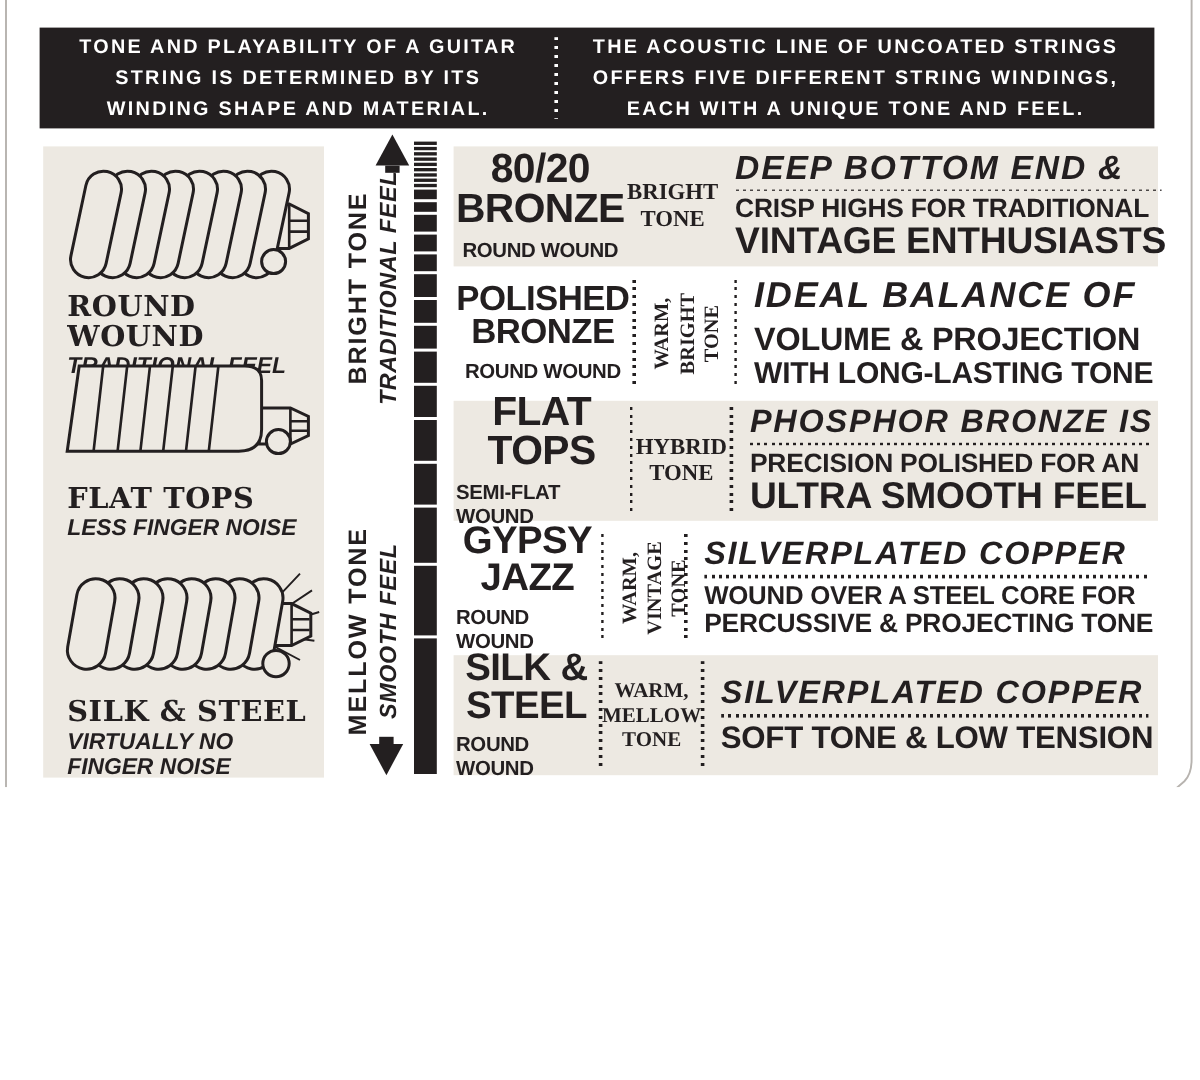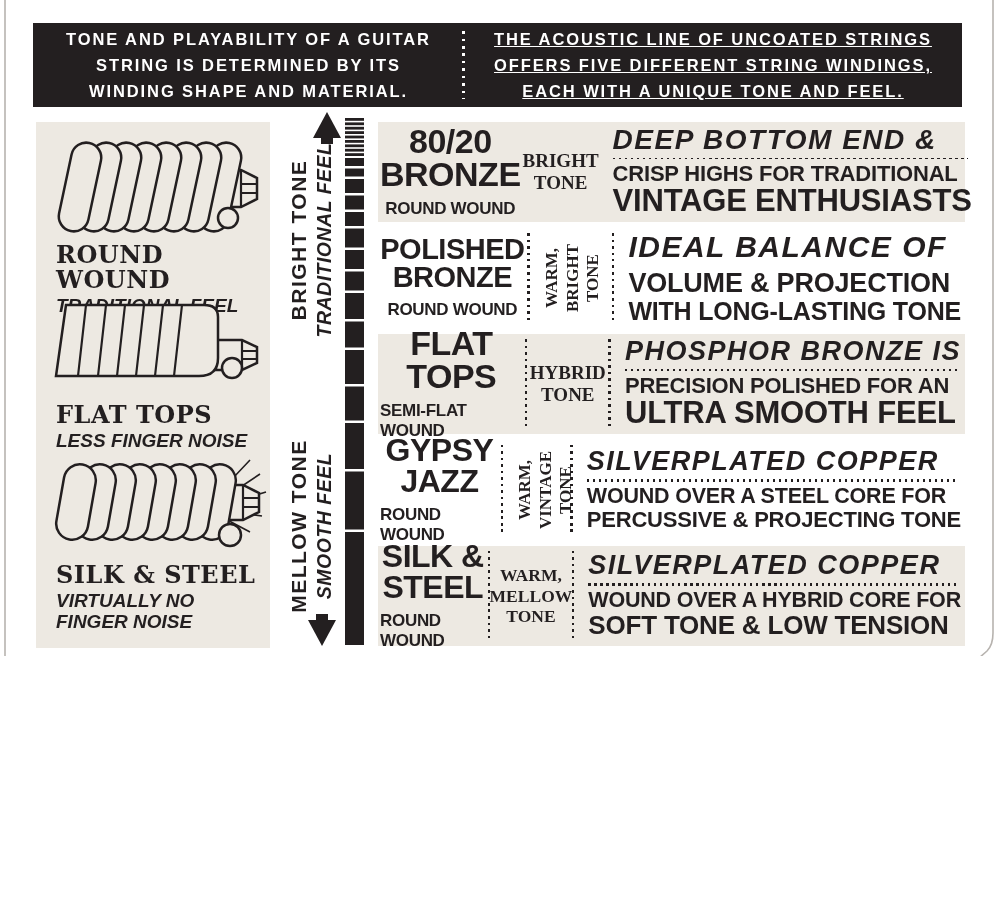--- a/index.html
+++ b/index.html
@@ -9,21 +9,21 @@
   .bg{position:absolute;left:0;top:0;}
   .cut-outer{stroke:#b7b3af;stroke-width:7;fill:none;}
   .cut-inner{stroke:#ffffff;stroke-width:4;fill:none;}
   .borderline{stroke:#b7b3af;stroke-width:1.6;fill:none;}
 
   
   .banner{position:absolute;left:33px;top:23px;width:929px;height:84px;background:#231F20;display:flex;}
   .bhalf{display:flex;flex-direction:column;justify-content:center;text-align:center;color:#fff;
          font-weight:700;font-size:16.5px;line-height:1.58;letter-spacing:1.9px;}
   .bleft{width:431px;}
-  .bright{flex:1;text-decoration:underline;}
+  .bright{flex:1;}
   .bdiv{position:absolute;left:429px;top:8px;bottom:8px;width:3px;
         background:repeating-linear-gradient(180deg,#fff 0 2.5px,transparent 2.5px 7.5px);}
 
   
   .panel{position:absolute;left:36px;top:122px;width:234px;height:526px;background:#EDE9E2;}
   .figure{position:absolute;left:0;width:100%;}
   .figname{font-family:"DejaVu Serif",serif;font-weight:700;font-size:24px;letter-spacing:.5px;
            margin:2px 0 0 20px;line-height:1.05;}
   .figtrait{font-weight:700;font-style:italic;font-size:19px;margin:3px 0 0 20px;line-height:1.12;max-width:195px;}
   .coil{stroke:#231F20;stroke-width:2.5;fill:#EDE9E2;}
@@ -127,21 +127,21 @@
         <path class="coil" d="M180,40 H206 L221,47 V63 L206,70 H180 Z"></path>
         <path class="coil-line" d="M206,40 V70 M206,51 H220 M206,59 H220"></path>
         <path class="coil" d="M30,5 H168 Q182,5 182,17 V58 Q182,76 163,76 H20 Z"></path>
         <path class="coil-line" d="M50,5 L42,76 M70,5 L62,76 M89,5 L81,76 M108,5 L100,76 M127,5 L119,76 M146,5 L138,76"></path>
         <circle class="coil" cx="196" cy="68" r="10"></circle>
       </svg>
       <div class="figname">FLAT TOPS</div>
       <div class="figtrait">LESS FINGER NOISE</div>
     </div>
 
-    <div class="figure" style="top:326px">
+    <div class="figure" style="top:344px">
       <svg width="234" height="112" viewBox="0 0 234 112">
         <path class="fiber" d="M180,48 L214,12 M182,54 L224,26 M184,58 L230,44 M182,62 L226,68 M180,66 L214,84 M178,70 L204,92"></path>
         <path class="coil" d="M188,37 H207 L223,45 V64 L207,72 H188 Z"></path>
         <path class="coil-line" d="M207,37 V72 M207,50 H222 M207,59 H222"></path>
         <rect class="coil" x="164" y="16" width="32" height="76" rx="16" transform="rotate(10 180 54)"></rect>
         <rect class="coil" x="144" y="16" width="32" height="76" rx="16" transform="rotate(10 160 54)"></rect>
         <rect class="coil" x="124" y="16" width="32" height="76" rx="16" transform="rotate(10 140 54)"></rect>
         <rect class="coil" x="104" y="16" width="32" height="76" rx="16" transform="rotate(10 120 54)"></rect>
         <rect class="coil" x="84" y="16" width="32" height="76" rx="16" transform="rotate(10 100 54)"></rect>
         <rect class="coil" x="64" y="16" width="32" height="76" rx="16" transform="rotate(10 80 54)"></rect>
@@ -301,19 +301,18 @@
       <div class="vdot"></div>
       <div class="tcol">
         <div class="tline">WARM,</div>
         <div class="tline">MELLOW</div>
         <div class="tline">TONE</div>
       </div>
       <div class="vdot"></div>
       <div class="dcol">
         <div class="lead">SILVERPLATED COPPER</div>
         <div class="drule"></div>
-        <div class="d1">WOUND OVER A HYBRID CORE FOR</div>
         <div class="d2">SOFT TONE &amp; LOW TENSION</div>
       </div>
     </div>
 
   </main>
 </div>
 
 </body></html>

